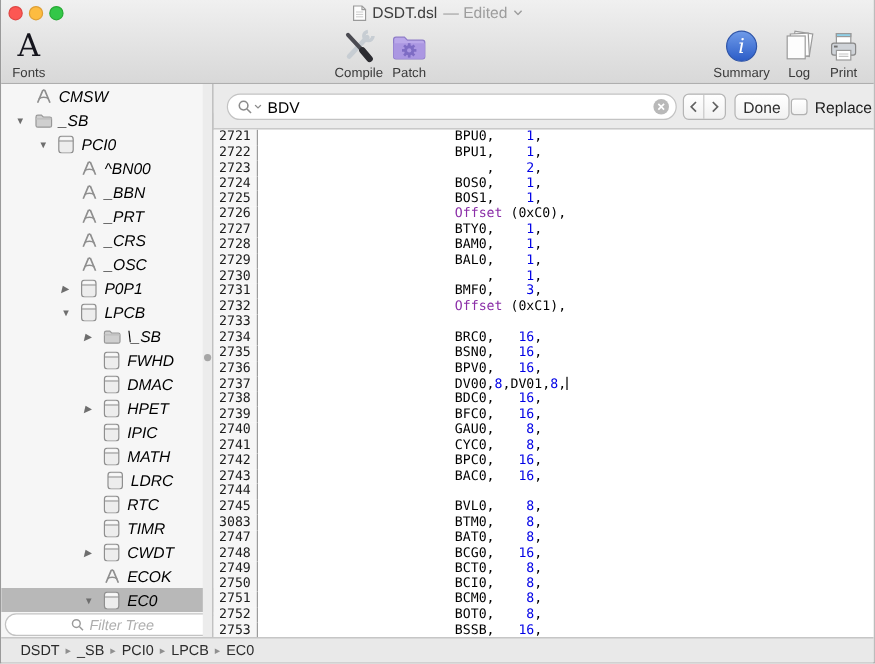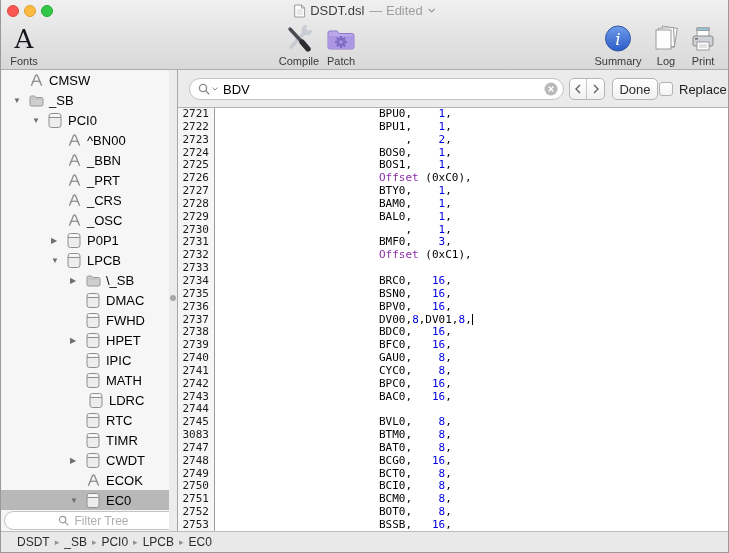--- a/index.html
+++ b/index.html
@@ -21,21 +21,21 @@
   .title-doc { font-size:13px; color:#3e3e3e; }
   .title-status { font-size:13px; color:#9d9d9d; }
   .tool { position:absolute; top:23px; text-align:center; }
   .tool-icon { height:31px; display:flex; align-items:center; justify-content:center; }
   .tool-label { font-size:11px; color:#3a3a3a; margin-top:1px; }
   .fonts-a { font-family:"DejaVu Serif", serif; font-size:26px; color:#15151d; line-height:28px; }
 
   
   .main { position:absolute; top:70px; left:0; width:100%; height:462px; }
   .sidebar { position:absolute; left:0; top:0; width:186px; height:100%;
-             background:#f6f6f6; border-right:1px solid #a5a5a5; }
+             background:#f6f6f6; border-right:1px solid #a5a5a5;font-style:italic; }
   .tree { position:absolute; top:0; left:0; right:0; height:441px; overflow:hidden; }
   .tree-row { display:flex; align-items:center; height:20px; font-size:13px; color:#000; }
   .tree-row.sel { background:#b8b8b8; }
   .disc { width:15px; font-size:8px; color:#6e6e6e; text-align:left; flex:none; }
   .tree-ic { width:16px; height:16px; margin-right:4px; flex:none;
              display:flex; align-items:center; justify-content:center; }
   .tree-lb { margin-left:1px; }
   .side-scroll { position:absolute; right:2px; top:23px; width:7px; height:92px;
                  border-radius:4px; background:#b4b4b4; }
   .filterbox { position:absolute; left:3px; right:3px; bottom:2px; height:19px;
@@ -320,32 +320,32 @@
           </div>
           <div class="tree-row" style="padding-left: 69px;">
             <span class="disc"></span>
             <span class="tree-ic">
               <svg width="14" height="15" viewBox="0 0 14 15">
                 <rect x="1" y="0.5" width="12" height="14" rx="2.5" fill="#ededed" stroke="#8f8f8f"></rect>
                 <path d="M1 4.5 H13" stroke="#8f8f8f"></path>
                 <rect x="2" y="1.5" width="10" height="2" rx="1" fill="#f9f9f9"></rect>
               </svg>
             </span>
+            <span class="tree-lb">FWHD</span>
+          </div>
+          <div class="tree-row" style="padding-left: 69px;">
+            <span class="disc"></span>
+            <span class="tree-ic">
+              <svg width="14" height="15" viewBox="0 0 14 15">
+                <rect x="1" y="0.5" width="12" height="14" rx="2.5" fill="#ededed" stroke="#8f8f8f"></rect>
+                <path d="M1 4.5 H13" stroke="#8f8f8f"></path>
+                <rect x="2" y="1.5" width="10" height="2" rx="1" fill="#f9f9f9"></rect>
+              </svg>
+            </span>
             <span class="tree-lb">DMAC</span>
-          </div>
-          <div class="tree-row" style="padding-left: 69px;">
-            <span class="disc"></span>
-            <span class="tree-ic">
-              <svg width="14" height="15" viewBox="0 0 14 15">
-                <rect x="1" y="0.5" width="12" height="14" rx="2.5" fill="#ededed" stroke="#8f8f8f"></rect>
-                <path d="M1 4.5 H13" stroke="#8f8f8f"></path>
-                <rect x="2" y="1.5" width="10" height="2" rx="1" fill="#f9f9f9"></rect>
-              </svg>
-            </span>
-            <span class="tree-lb">FWHD</span>
           </div>
           <div class="tree-row" style="padding-left: 69px;">
             <span class="disc">▶</span>
             <span class="tree-ic">
               <svg width="14" height="15" viewBox="0 0 14 15">
                 <rect x="1" y="0.5" width="12" height="14" rx="2.5" fill="#ededed" stroke="#8f8f8f"></rect>
                 <path d="M1 4.5 H13" stroke="#8f8f8f"></path>
                 <rect x="2" y="1.5" width="10" height="2" rx="1" fill="#f9f9f9"></rect>
               </svg>
             </span>

